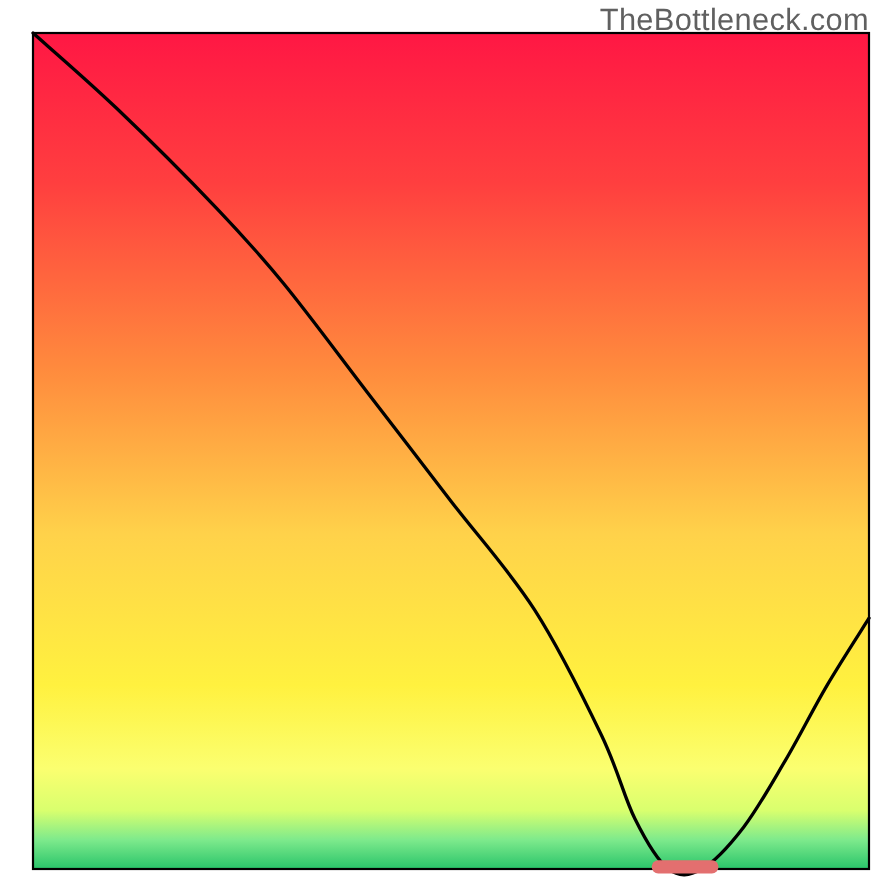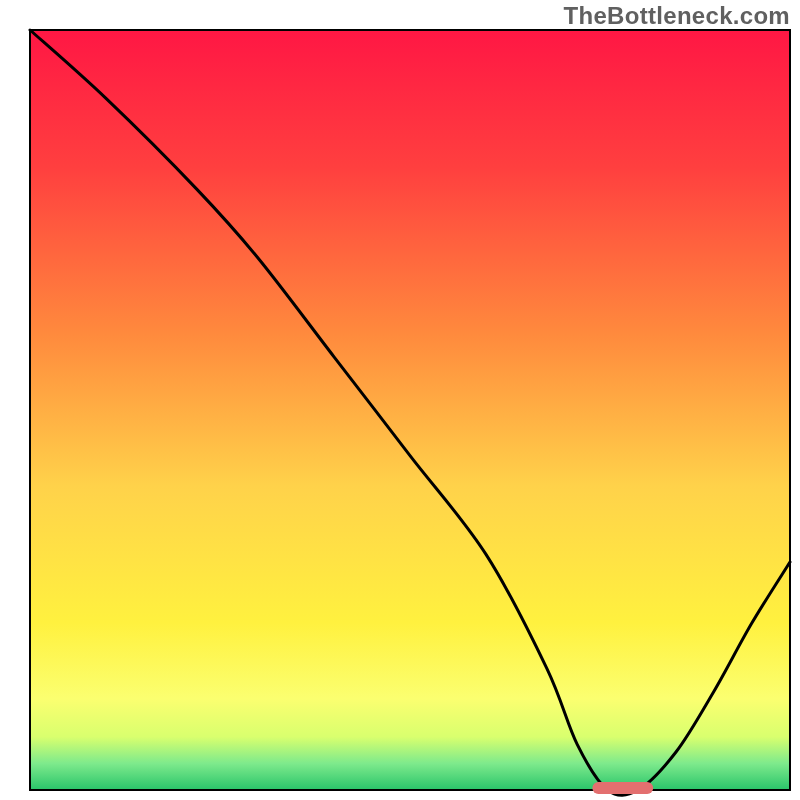--- a/index.html
+++ b/index.html
@@ -13,22 +13,22 @@
   }
   .stage {
     position: relative;
     width: 800px;
     height: 800px;
   }
   .watermark {
     position: absolute;
     top: 2px;
     right: 10px;
-    font-size: 24px;
-    font-weight: 700;
+    font-size: 28px;
+    font-weight: 400;
     color: #606060;
     letter-spacing: 0.3px;
   }
   svg.plot {
     position: absolute;
     left: 0; top: 0;
     width: 800px; height: 800px;
     display: block;
   }
 </style>

